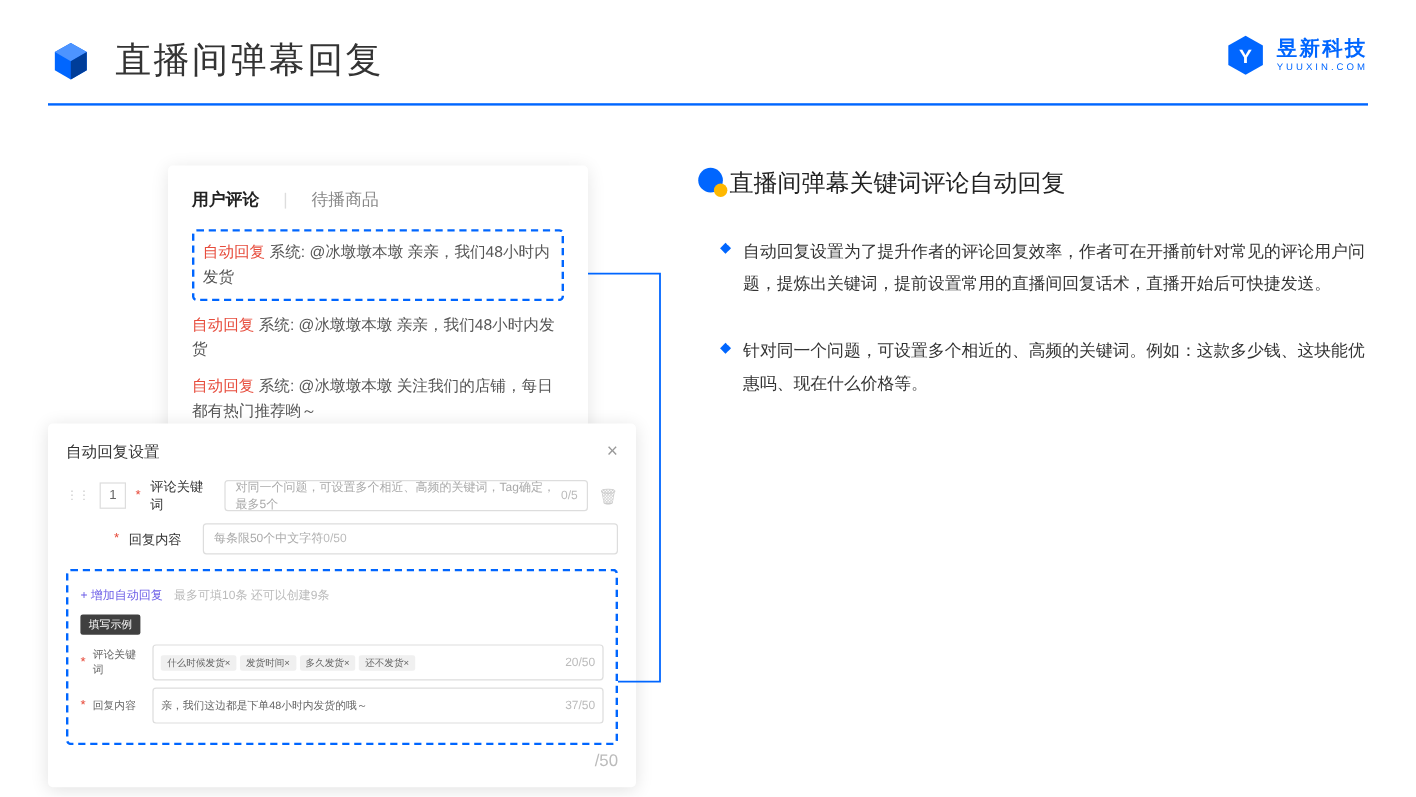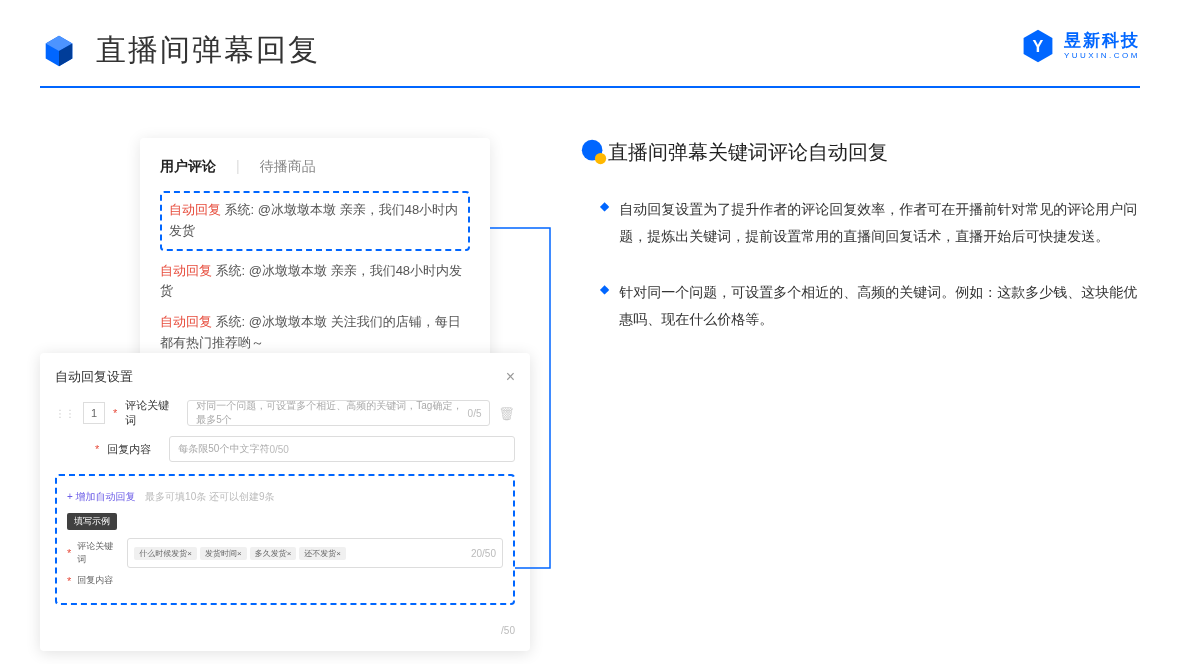--- a/index.html
+++ b/index.html
@@ -132,23 +132,27 @@
               <span class="tag">发货时间×</span>
               <span class="tag">多久发货×</span>
               <span class="tag">还不发货×</span>
             </div>
             <span class="finput-count">20/50</span>
           </div>
         </div>
         <div class="ex-row">
           <span class="req-star">*</span>
           <span class="ex-label">回复内容</span>
+          <div class="ex-input">
+            <span style="color:#666">亲，我们这边都是下单48小时内发货的哦～</span>
+            <span class="finput-count">37/50</span>
+          </div>
         </div>
       </div>
-      <div style="text-align:right;font-size:10px;color:#bbb;margin-top:20px">/50</div>
+      <div style="text-align:right;font-size:14px;color:#bbb;margin-top:4px">/50</div>
     </div>
 
     <svg style="position:absolute;top:60px;left:450px;width:80px;height:380px;pointer-events:none">
       <path d="M 0 30 L 60 30 L 60 370 L 25 370" stroke="#0066ff" stroke-width="1.5" fill="none"></path>
     </svg>
   </div>
 
   <div class="right">
     <div class="sub-header">
       <svg class="sub-icon" viewBox="0 0 30 30">

